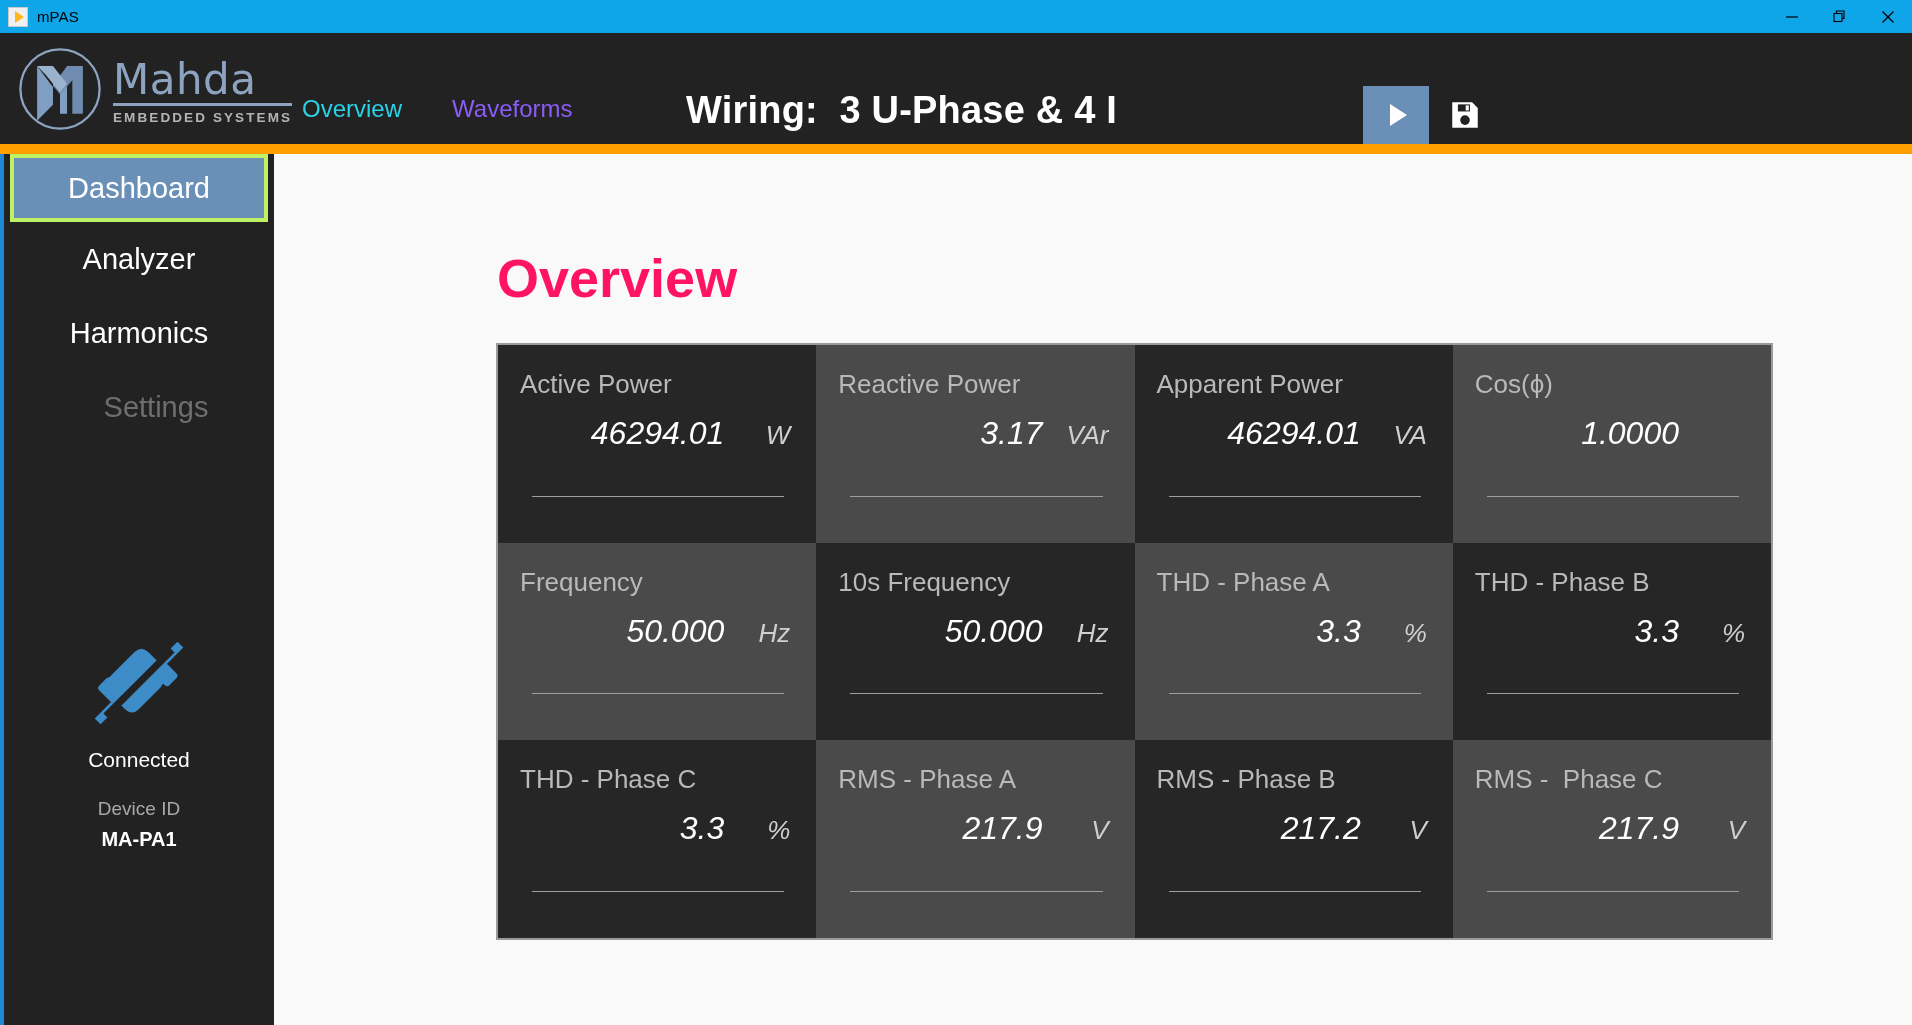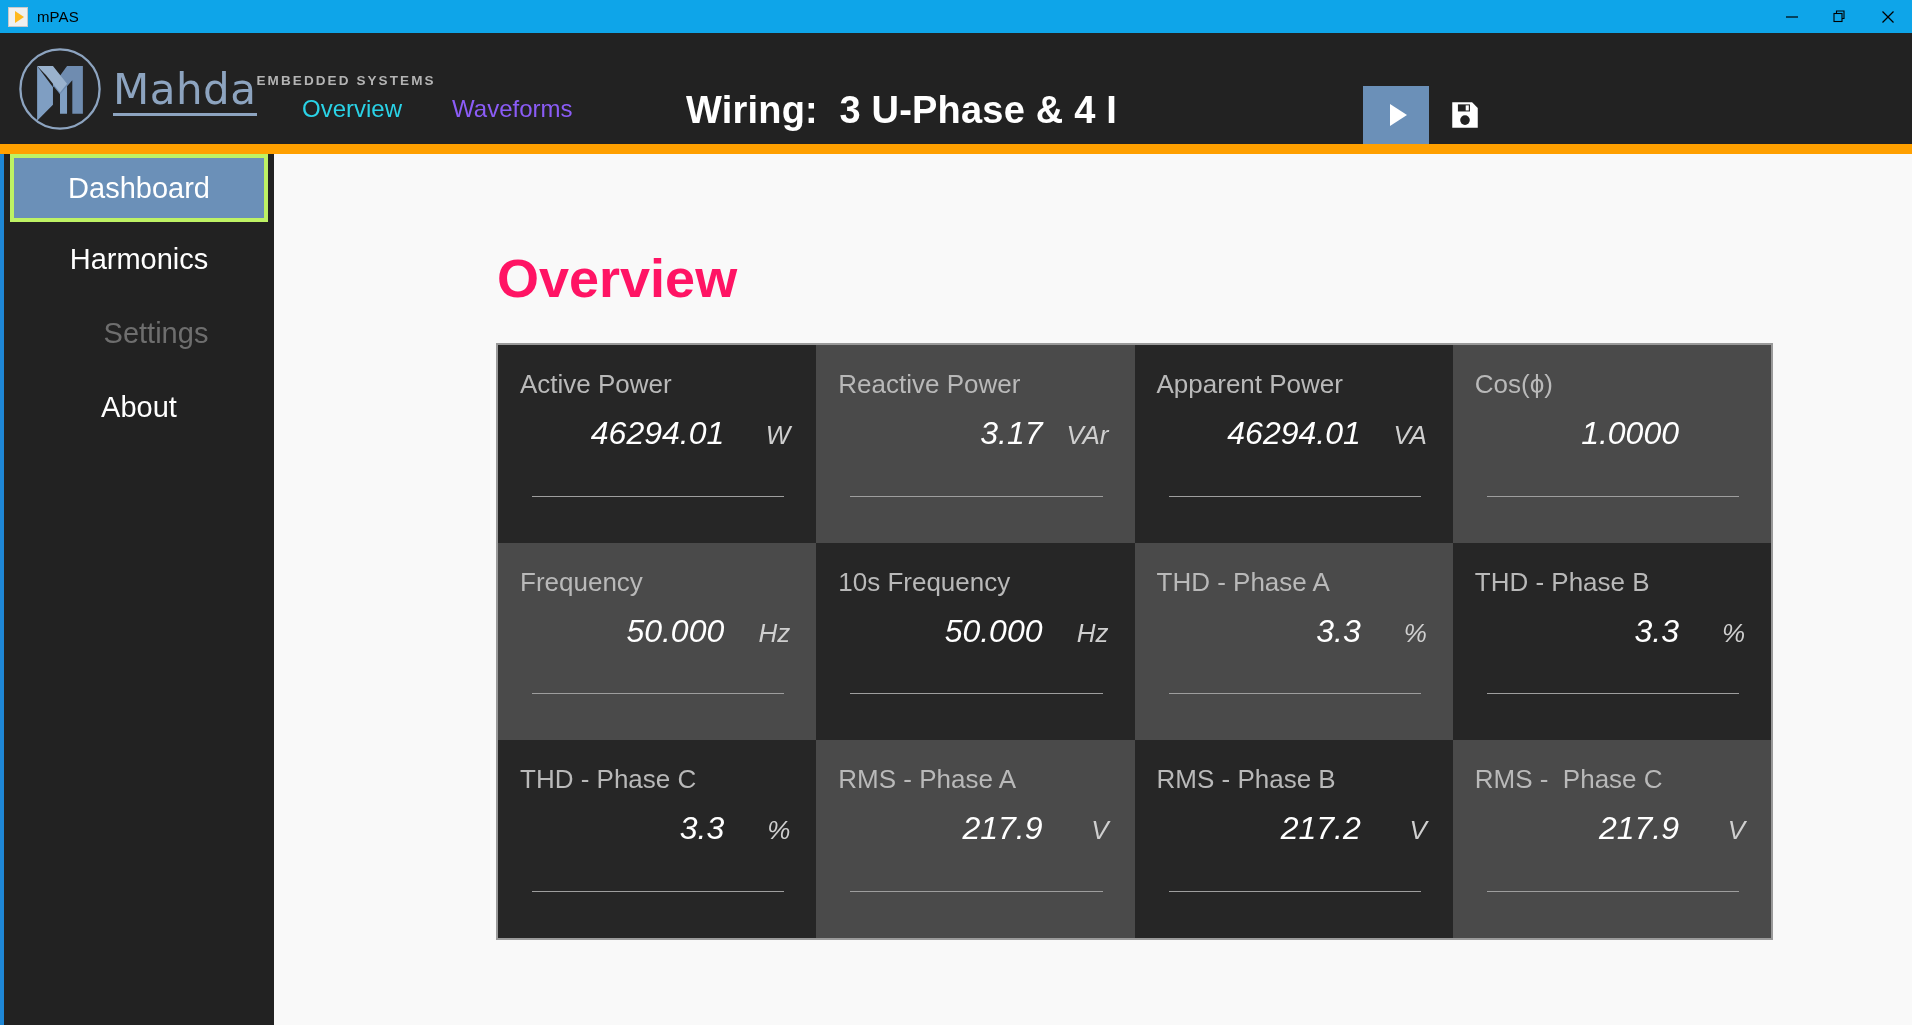--- a/index.html
+++ b/index.html
@@ -56,21 +56,21 @@
     position: absolute; left: 0; top: 111px; width: 1912px; height: 10px;
     background: #ffa000;
   }
 
   
   .logo-wrap {
     position: absolute; left: 16px; top: 12px;
     display: flex; align-items: center; gap: 9px;
   }
   .logo-mark { width: 88px; height: 88px; }
-  .logo-text { display: flex; flex-direction: row; padding-top: 6px; }
+  .logo-text { display: flex; flex-direction: column; padding-top: 6px; }
   .logo-word {
     font-size: 42px; color: #8da4c0; letter-spacing: .5px;
     font-family: "DejaVu Sans", sans-serif; line-height: 1;
     border-bottom: 3px solid #8da4c0; padding-bottom: 2px;
   }
   .logo-sub {
     font-size: 13.5px; color: #b4b4b4; letter-spacing: 2.1px;
     font-weight: bold; margin-top: 4px;
   }
 
@@ -232,24 +232,40 @@
         <rect x="12.5" y="5.2" width="2.2" height="3.6" fill="#ffffff"></rect>
         <circle cx="12" cy="15.6" r="3.4" fill="#222222"></circle>
       </svg>
     </div>
   </div>
 
   <div class="header-orange"></div>
 
   <div class="sidebar">
     <div class="side-item active">Dashboard</div>
+    <div class="side-item">Analyzer</div>
     <div class="side-item">Harmonics</div>
     <div class="side-item disabled">Settings</div>
-    <div class="side-item">About</div>
-
+
+    <div class="conn-block">
+      <svg class="plug-icon" viewBox="0 0 100 100">
+        <g fill="#3e8cc7">
+          <rect x="12" y="72" width="20" height="7" transform="rotate(-45 22 75.5)"></rect>
+          <rect x="68" y="21" width="20" height="7" transform="rotate(-45 78 24.5)"></rect>
+          <path d="M30 52 L48 34 q6-6 12 0 l8 8 q6 6 0 12 L50 72 q-6 6-12 0 l-8-8 q-6-6 0-12 z"></path>
+          <path d="M24 46 L46 24 q6-6 12 0 l10 10 q6 6 0 12 L46 68 q-6 6-12 0 L24 58 q-6-6 0-12 z"></path>
+          <rect x="20" y="46" width="14" height="22" rx="3" transform="rotate(-45 27 57)"></rect>
+          <rect x="64" y="30" width="14" height="22" rx="3" transform="rotate(-45 71 41)"></rect>
+        </g>
+        <line x1="22" y1="78" x2="78" y2="22" stroke="#222222" stroke-width="6"></line>
+      </svg>
+      <div class="conn-label">Connected</div>
+      <div class="dev-label">Device ID</div>
+      <div class="dev-value">MA-PA1</div>
+    </div>
   </div>
 
   <div class="main">
     <div class="page-title">Overview</div>
     <div class="grid-frame" id="card-grid">
         <div class="card dark">
           <div class="card-label">Active Power</div>
           <div class="card-row">
             <div class="card-value">46294.01</div>
             <div class="card-unit">W</div>

